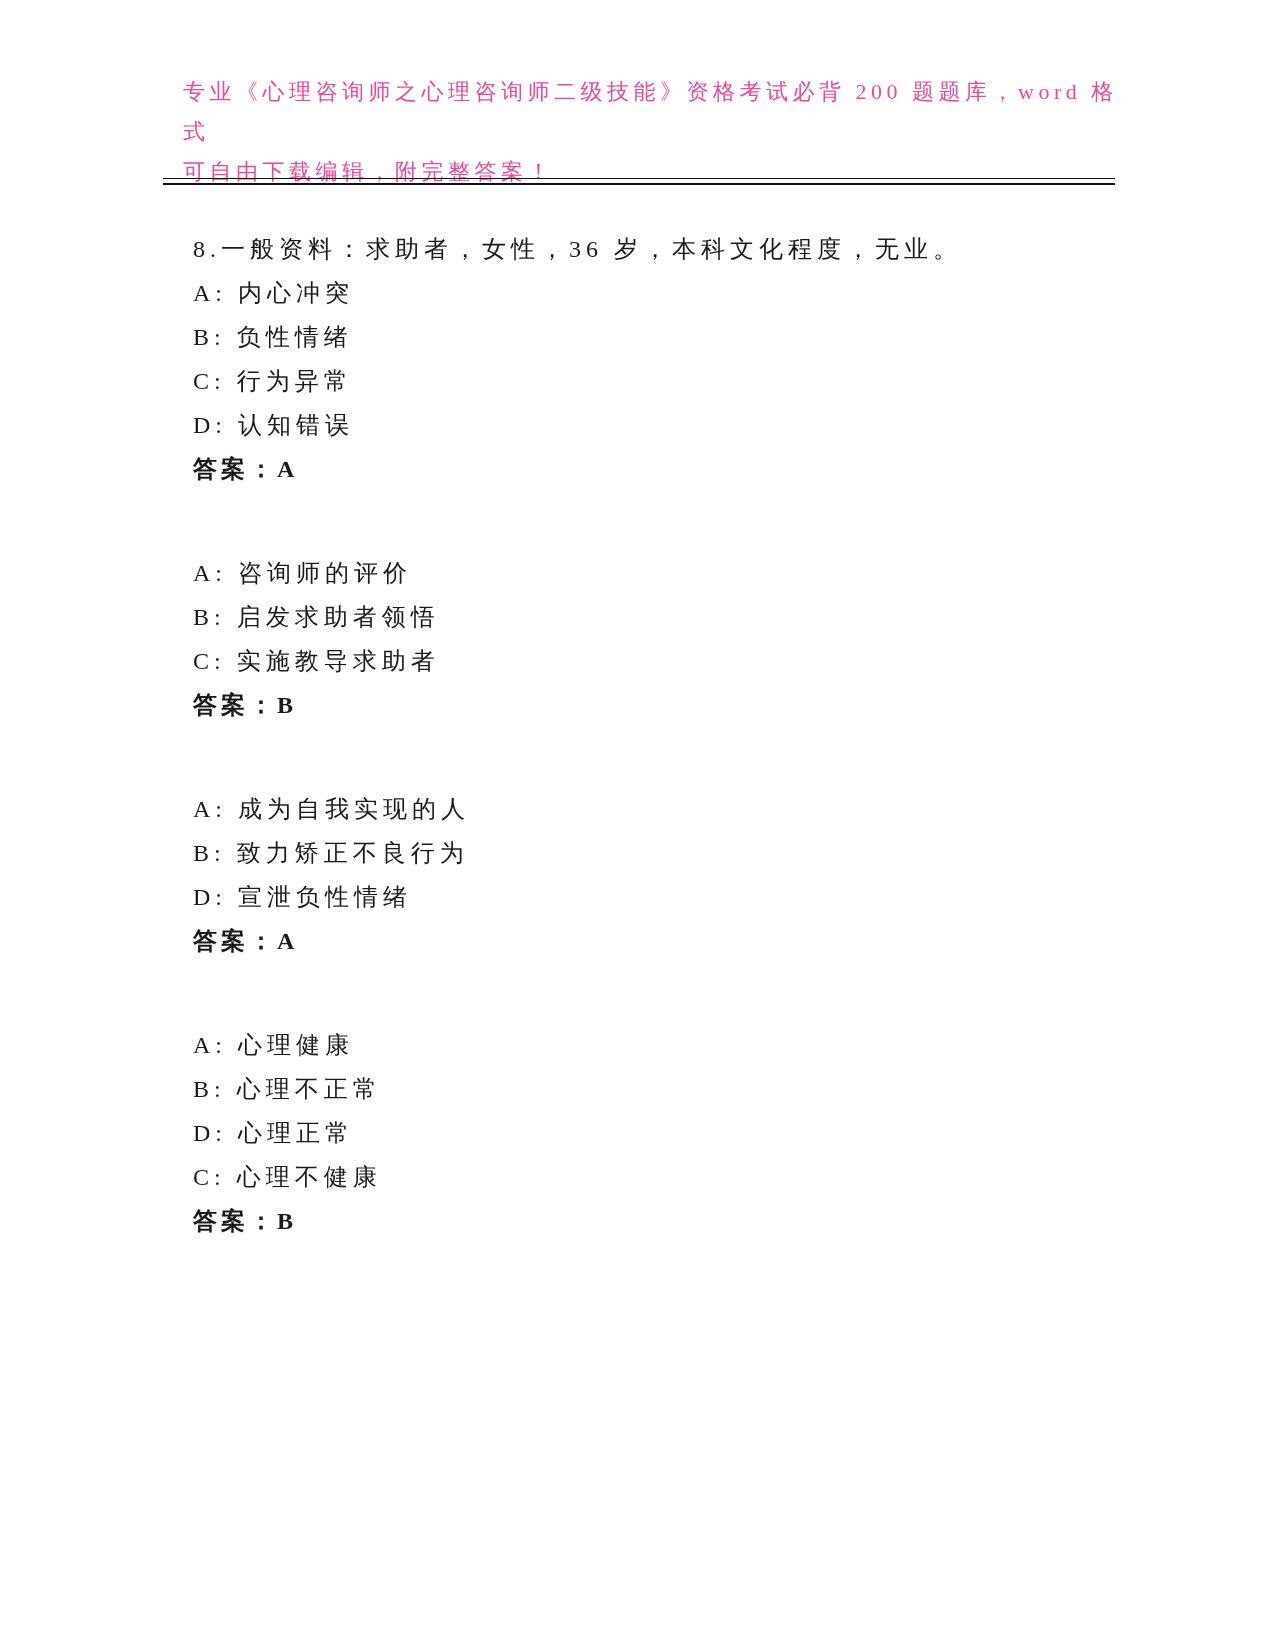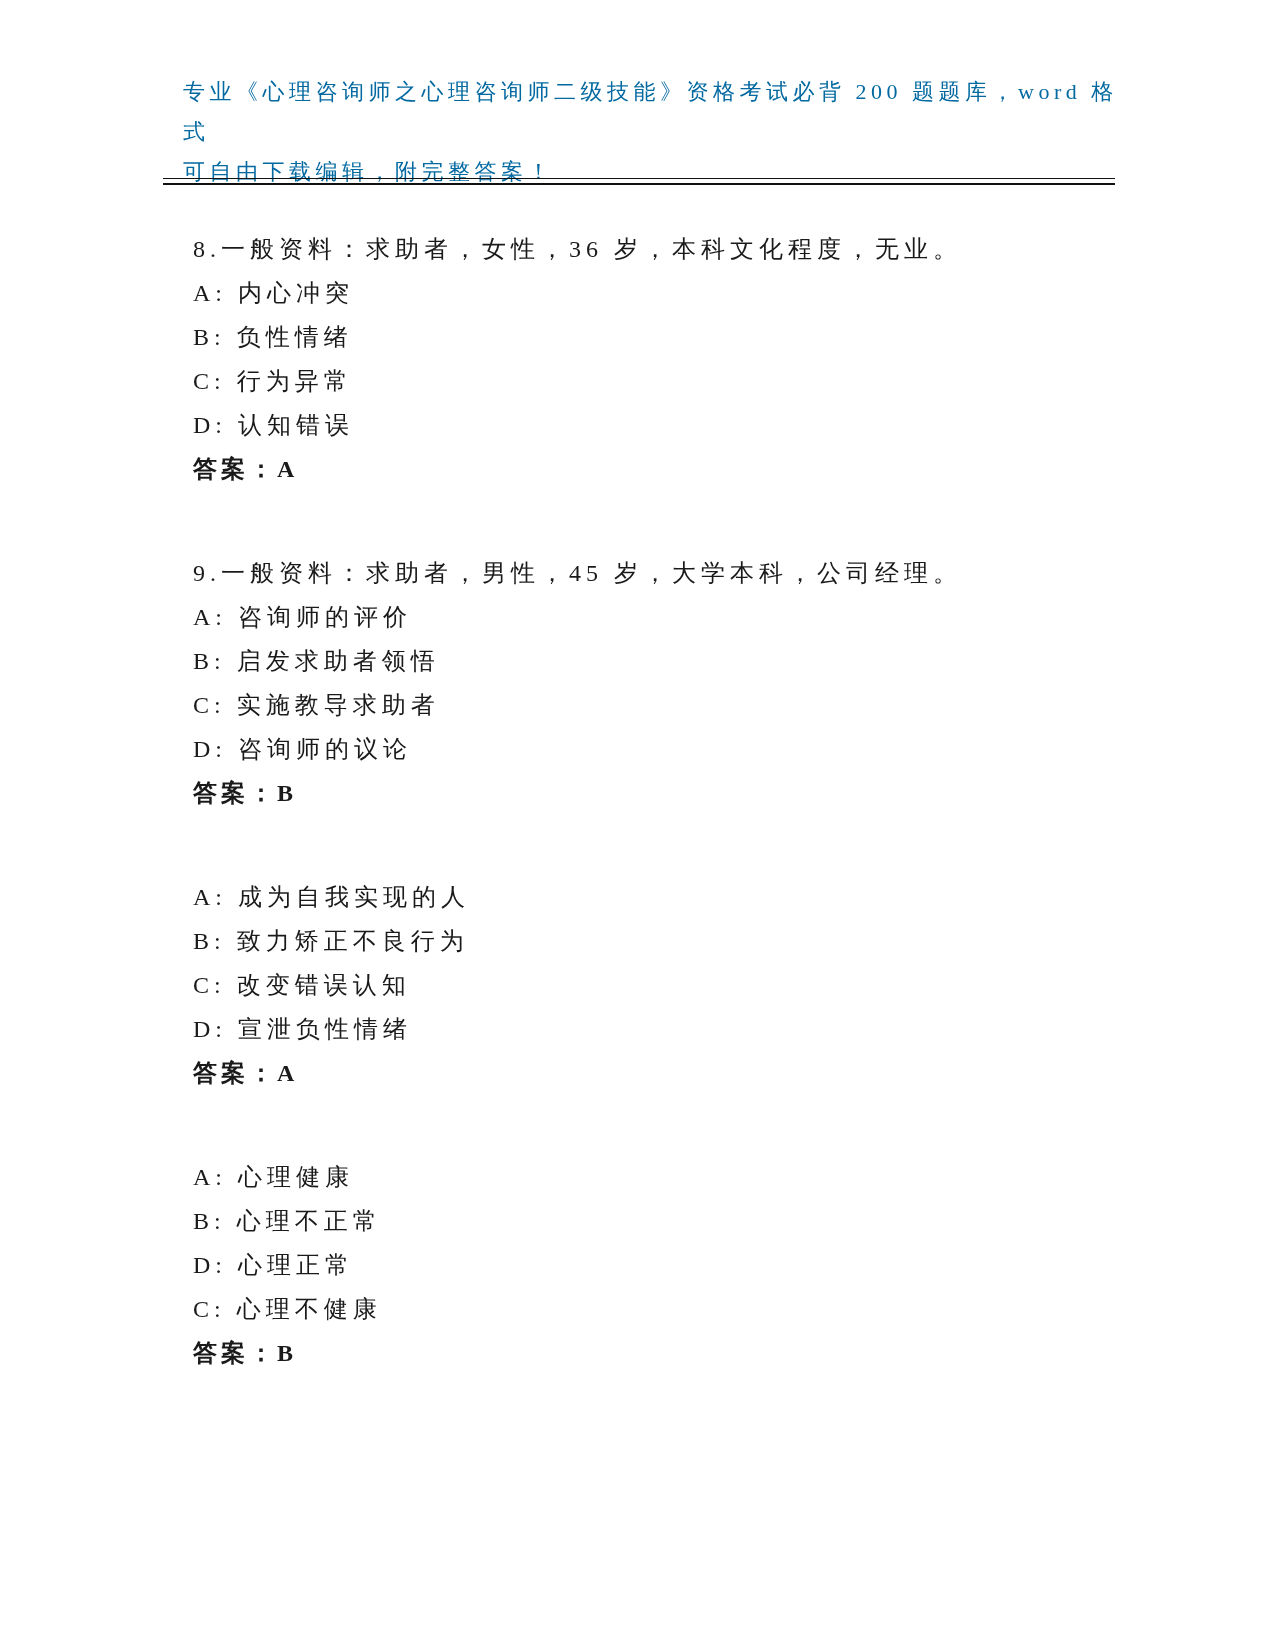--- a/index.html
+++ b/index.html
@@ -20,21 +20,21 @@
     position: absolute;
     left: 183px;
     top: 72px;
     width: 942px;
   }
   .header p {
     margin: 0;
     font-size: 22px;
     line-height: 40px;
     letter-spacing: 4.5px;
-    color: #0369a1;
+    color: #ec4899;
   }
   .header-rule {
     position: absolute;
     left: 163px;
     top: 178px;
     width: 952px;
     height: 4px;
     border-top: 1.5px solid #111111;
     border-bottom: 2.5px solid #111111;
   }
@@ -70,31 +70,28 @@
   <main class="content" id="questions">
       <section class="qblock">
         <p class="stem">8.一般资料：求助者，女性，36 岁，本科文化程度，无业。</p>
         <p class="option">A: 内心冲突</p>
         <p class="option">B: 负性情绪</p>
         <p class="option">C: 行为异常</p>
         <p class="option">D: 认知错误</p>
         <p class="answer">答案：A</p>
       </section>
       <section class="qblock">
-        <p class="stem">9.一般资料：求助者，男性，45 岁，大学本科，公司经理。</p>
         <p class="option">A: 咨询师的评价</p>
         <p class="option">B: 启发求助者领悟</p>
         <p class="option">C: 实施教导求助者</p>
-        <p class="option">D: 咨询师的议论</p>
         <p class="answer">答案：B</p>
       </section>
       <section class="qblock">
         <p class="option">A: 成为自我实现的人</p>
         <p class="option">B: 致力矫正不良行为</p>
-        <p class="option">C: 改变错误认知</p>
         <p class="option">D: 宣泄负性情绪</p>
         <p class="answer">答案：A</p>
       </section>
       <section class="qblock">
         <p class="option">A: 心理健康</p>
         <p class="option">B: 心理不正常</p>
         <p class="option">D: 心理正常</p>
         <p class="option">C: 心理不健康</p>
         <p class="answer">答案：B</p>
       </section>

